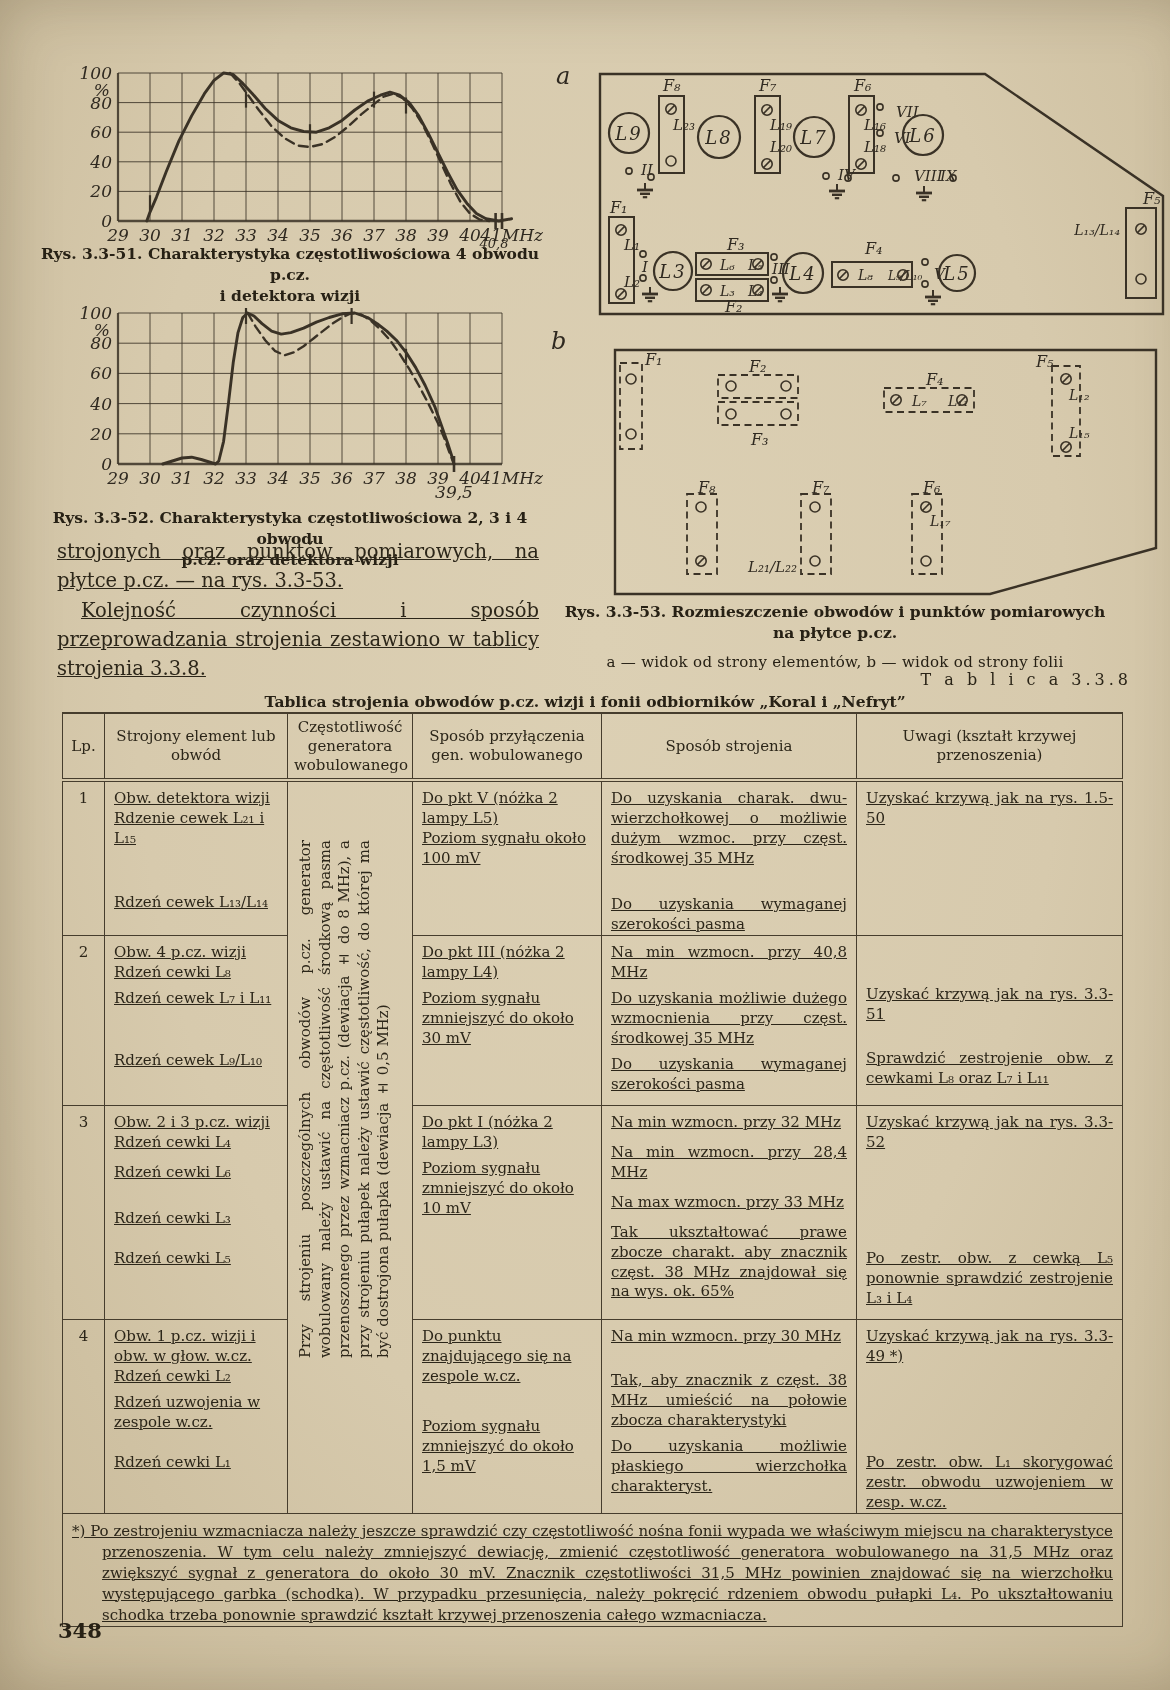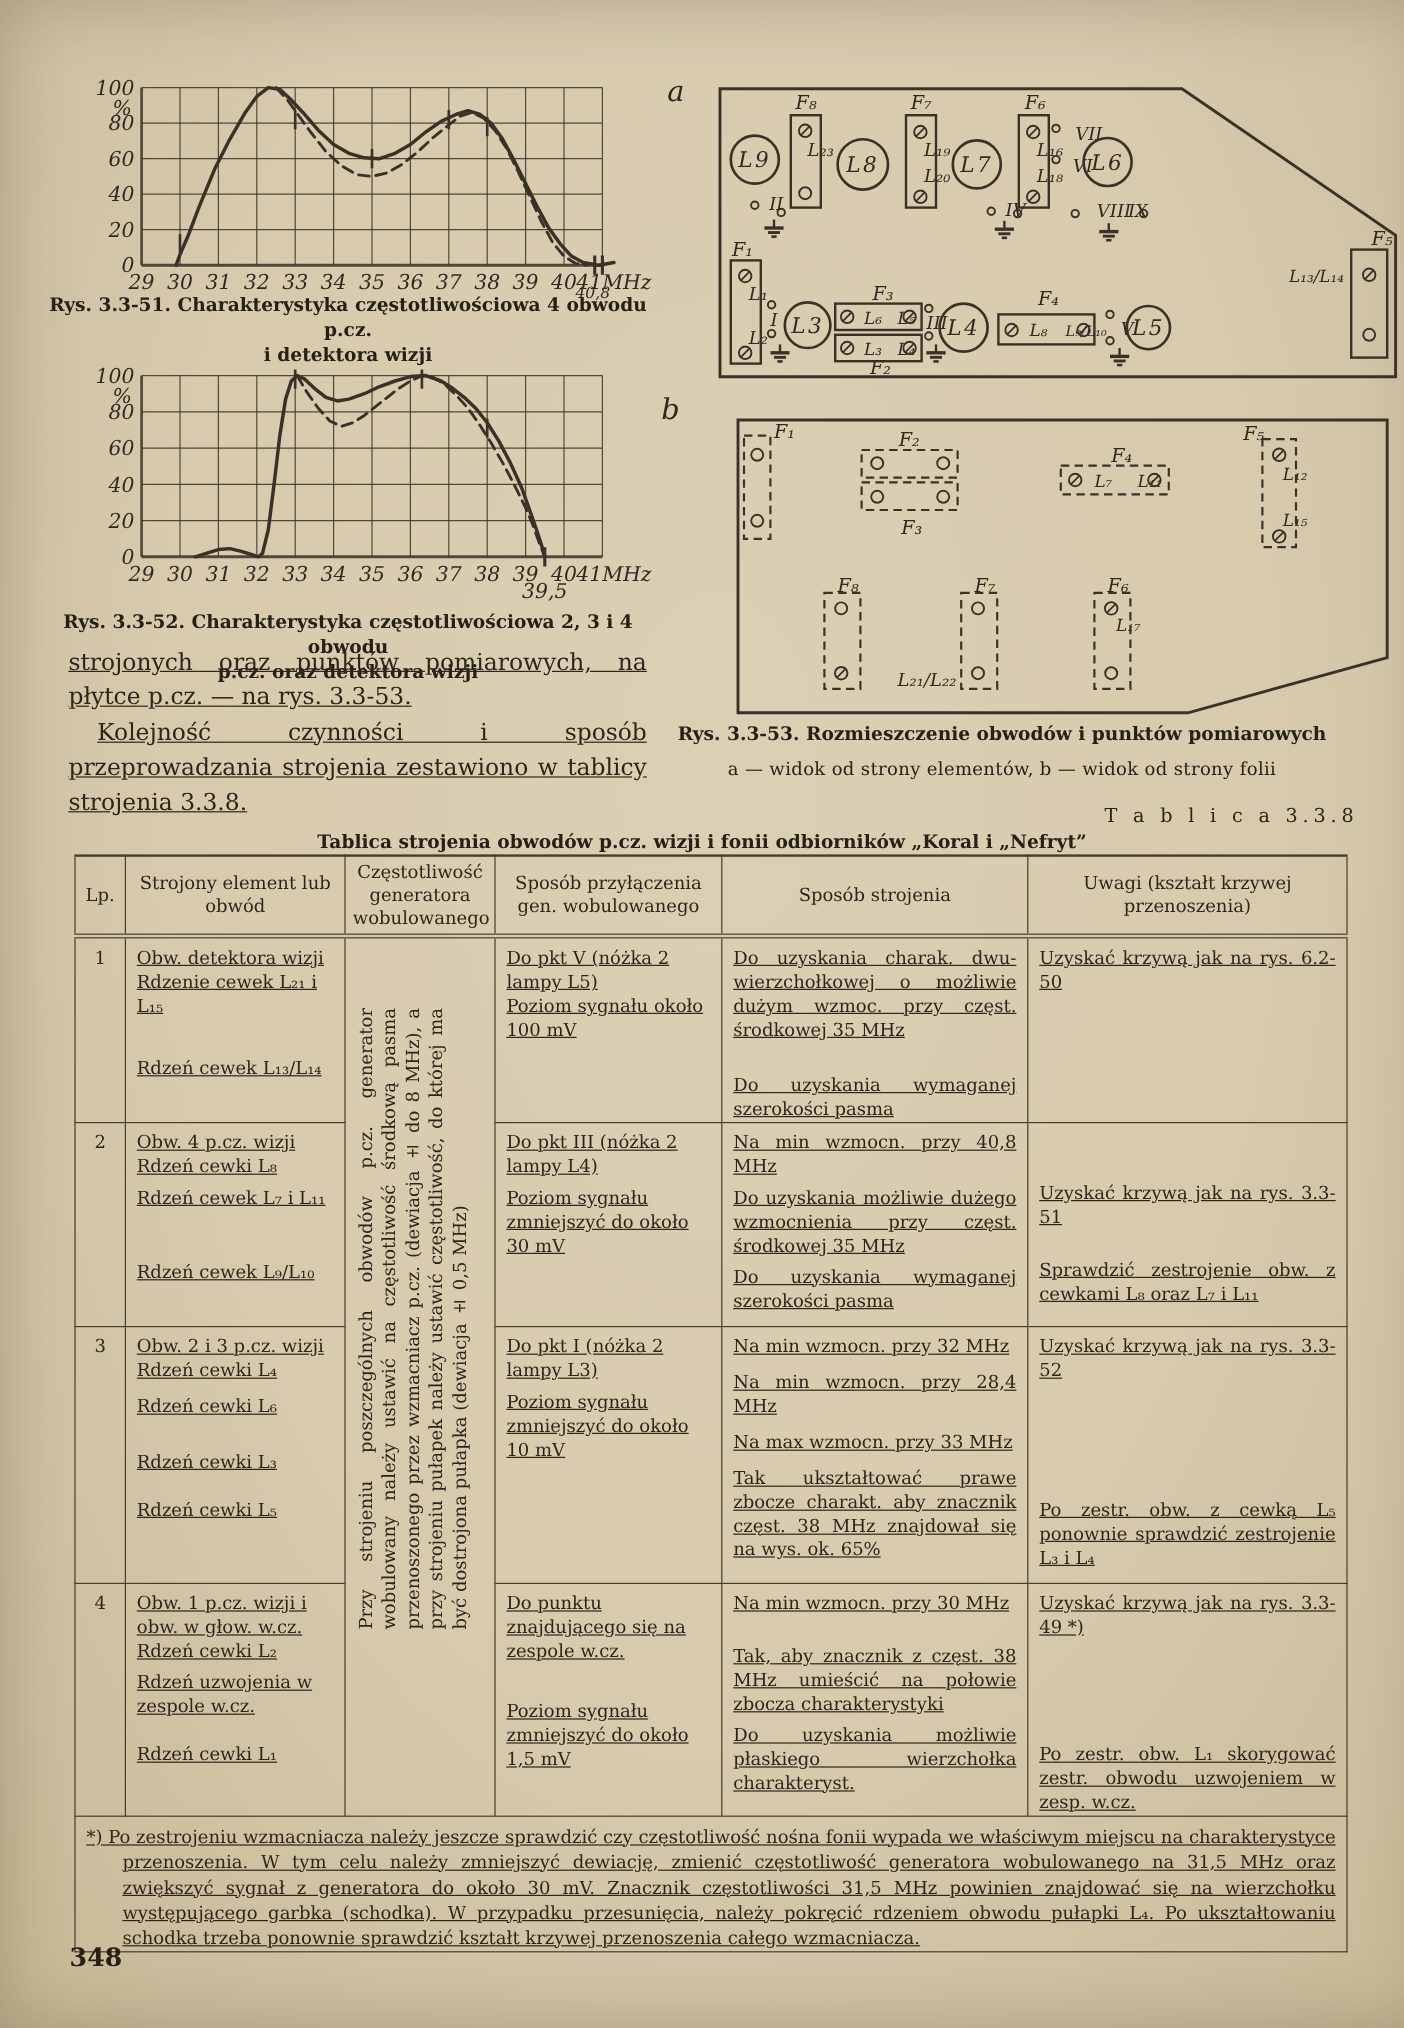--- a/index.html
+++ b/index.html
@@ -25,21 +25,21 @@
     padding:7px 9px 0 9px;overflow:hidden;}
   table.tuning thead th{vertical-align:middle;text-align:center;font-weight:normal;
     font-size:15px;line-height:1.25;border-bottom:4px double #463d2d;padding:4px 6px;}
   table.tuning{border-top:2.5px solid #463d2d;}
   tr.hdr{height:58px;}
   tr.r1{height:138px;} tr.r2{height:170px;} tr.r3{height:214px;} tr.r4{height:188px;}
   td.c1{text-align:center;}
   td.c5 p,td.c6 p{text-align:justify;}
   .mt6{margin-top:6px;} .mt10{margin-top:10px;} .mt20{margin-top:20px;}
   .mt24{margin-top:24px;} .mt26{margin-top:26px;} .mt30{margin-top:30px;}
-  .mt42{margin-top:42px;} .mt44{margin-top:32px;} .mt86{margin-top:86px;} .mt96{margin-top:96px;}
+  .mt42{margin-top:42px;} .mt44{margin-top:44px;} .mt86{margin-top:86px;} .mt96{margin-top:96px;}
   td.foot{border-bottom:7px double #463d2d;padding:9px 12px 10px 12px;}
   .footnote{font-size:15px;line-height:1.4;text-align:justify;
     padding-left:30px;text-indent:-30px;color:#2c2619;}
   
   .rotated{writing-mode:vertical-rl;transform:rotate(180deg);
     font-size:15px;line-height:1.3;text-align:justify;color:#2c2619;}
   .pagenum{font-size:21px;font-weight:bold;color:#272115;text-align:center;}
   svg text{font-family:"DejaVu Serif", serif;font-style:italic;fill:#2f2920;}
 </style>
 </head>
@@ -410,20 +410,21 @@
         <g>
           <circle cx="926" cy="507" r="5.2" fill="none" stroke="#3a3226" stroke-width="1.6"></circle>
           <line x1="922.4" y1="510.6" x2="929.6" y2="503.4" stroke="#3a3226" stroke-width="1.5"></line>
         </g>
         <text x="930" y="526" font-size="14" text-anchor="start">L₁₇</text>
         <circle cx="926" cy="561" r="5" fill="none" stroke="#3a3226" stroke-width="1.6"></circle>
       </svg></div>
 
   <div class="abs figcap" style="left:545px;top:602px;width:580px;">
     <div>Rys. 3.3-53. Rozmieszczenie obwodów i punktów pomiarowych</div>
+    <div>na płytce p.cz.</div>
     <div class="sub">a — widok od strony elementów, b — widok od strony folii</div>
   </div>
 
   <div class="abs tbl-label" style="right:66px;top:670px;margin-left:44px;">T a b l i c a  3.3.8</div>
   <div class="abs tbl-title" style="left:145px;top:692px;width:880px;text-align:center;">Tablica strojenia obwodów p.cz. wizji i fonii odbiorników „Koral i „Nefryt”</div>
 
   <table class="tuning abs" style="left:62px;top:712px;">
     <colgroup>
       <col style="width:42px">
         <col style="width:183px">
@@ -453,21 +454,21 @@
         <td class="c3" rowspan="4"></td>
         <td class="c4">
           <p>Do pkt V (nóżka 2 lampy L5)</p>
           <p>Poziom sygnału około 100 mV</p>
         </td>
         <td class="c5">
           <p>Do uzyskania charak. dwu-wierzchołkowej o możliwie dużym wzmoc. przy częst. środkowej 35 MHz</p>
           <p class="mt26">Do uzyskania wymaganej szerokości pasma</p>
         </td>
         <td class="c6">
-          <p>Uzyskać krzywą jak na rys. 6.2-50</p>
+          <p>Uzyskać krzywą jak na rys. 1.5-50</p>
         </td>
       </tr>
       <tr class="r2">
         <td class="c1">2</td>
         <td class="c2">
           <p>Obw. 4 p.cz. wizji</p>
           <p>Rdzeń cewki L₈</p>
           <p class="mt6">Rdzeń cewek L₇ i L₁₁</p>
           <p class="mt42">Rdzeń cewek L₉/L₁₀</p>
         </td>

